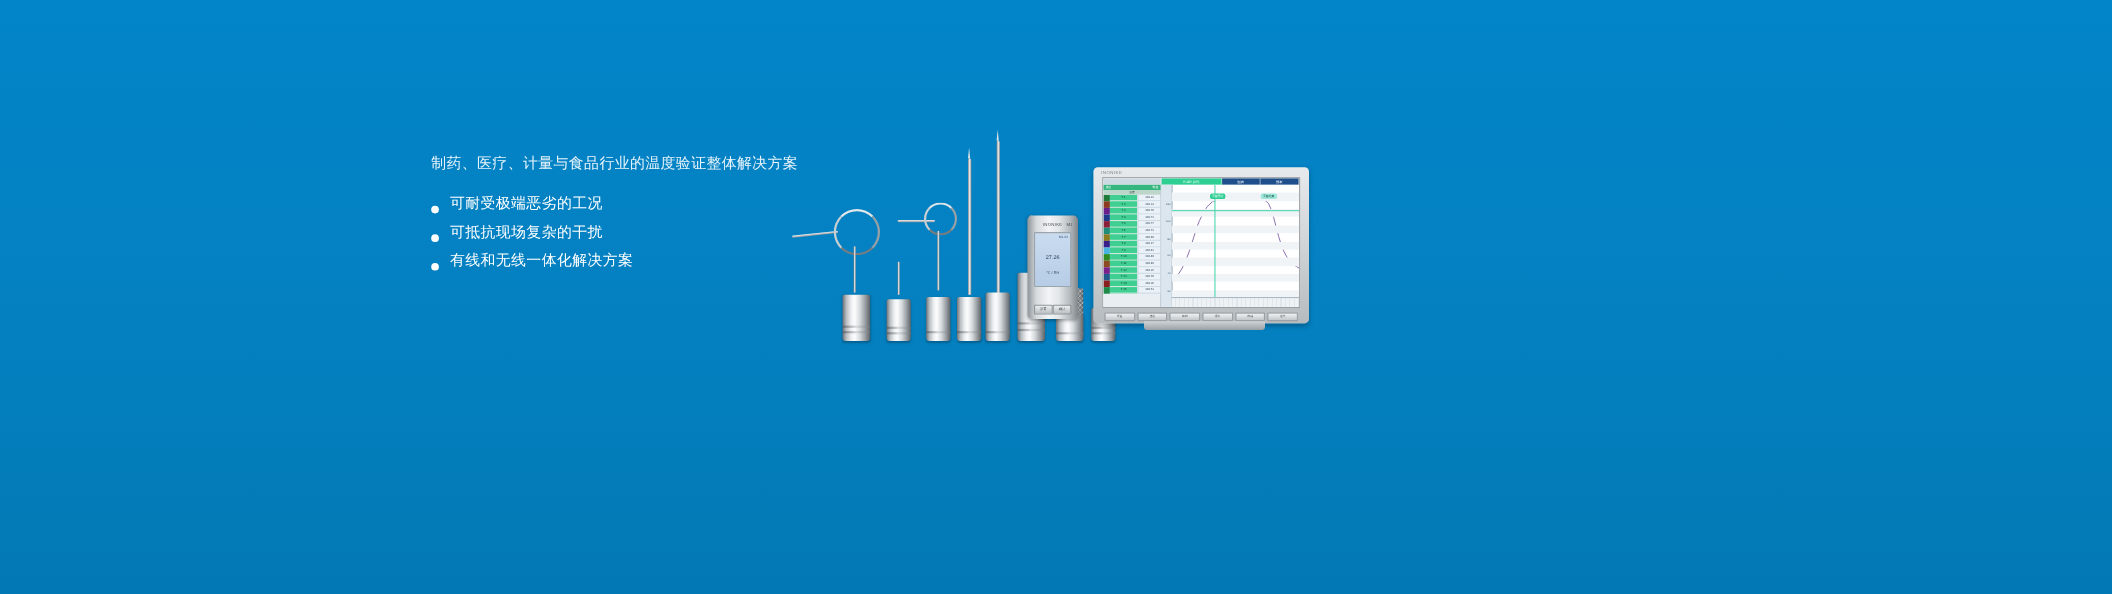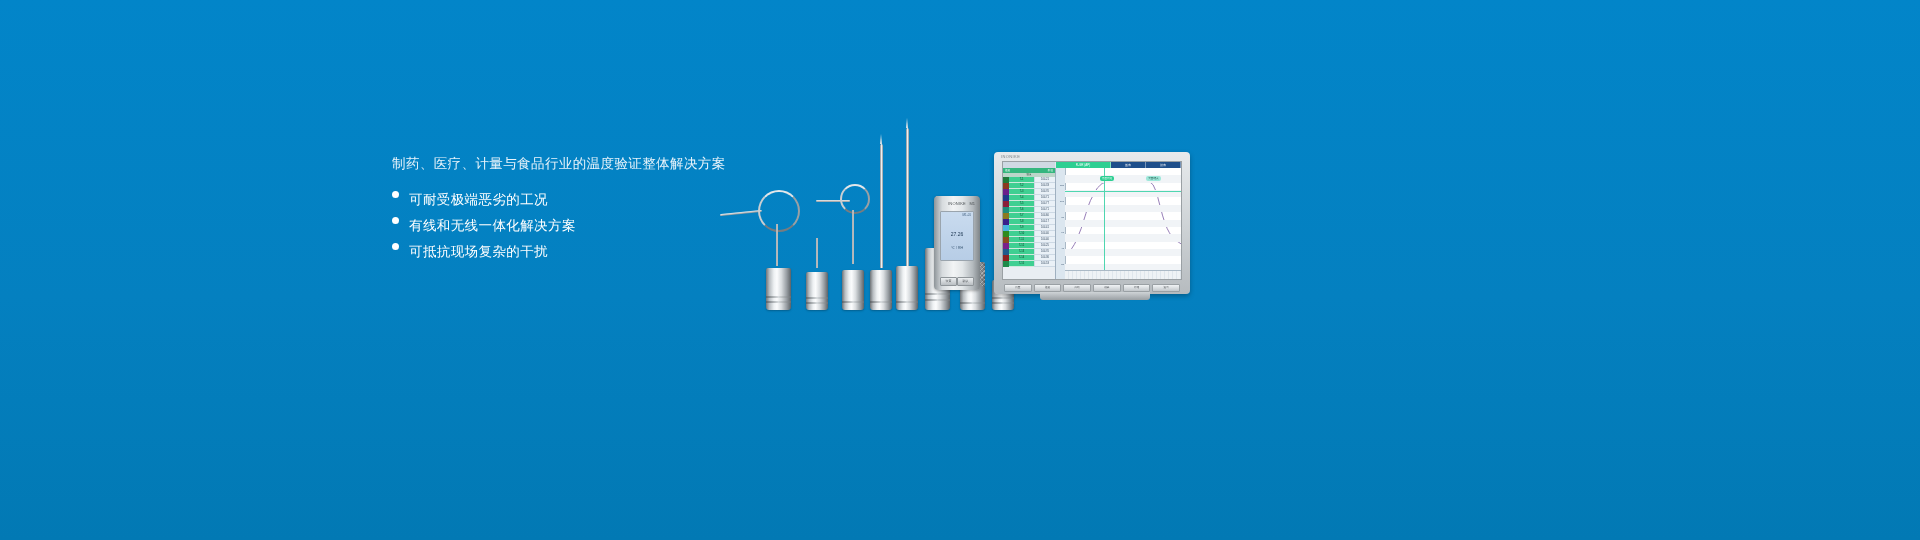--- a/index.html
+++ b/index.html
@@ -15,24 +15,24 @@
     overflow:hidden;
   }
   
   #copy{position:absolute;left:392px;top:140px;width:420px;}
   #title{
     color:#ffffff;font-size:21px;font-weight:bold;letter-spacing:1.5px;
     line-height:26px;margin:0 0 14px 0;white-space:nowrap;
   }
   #subtitle{
     color:#e9f4fb;font-size:13.5px;font-weight:normal;letter-spacing:.4px;
-    line-height:18px;margin:15px 0 18px 0;white-space:nowrap;
+    line-height:18px;margin:0 0 18px 0;white-space:nowrap;
   }
   .bullet{
-    display:flex;align-items:flex-start;color:#ffffff;
+    display:flex;align-items:flex-end;color:#ffffff;
     font-size:13.5px;line-height:18px;letter-spacing:.4px;margin-bottom:8px;
     white-space:nowrap;
   }
   .dot{
     width:7px;height:7px;border-radius:50%;background:#ffffff;
     margin-right:10px;flex:0 0 auto;
   }
   
   #products{position:absolute;left:720px;top:120px;width:500px;height:190px;}
   .body-cyl{
@@ -198,25 +198,25 @@
 
   <div id="copy">
     <p id="subtitle">制药、医疗、计量与食品行业的温度验证整体解决方案</p>
 
     <div class="bullet">
       <span class="dot"></span>
       <span>可耐受极端恶劣的工况</span>
     </div>
     <div class="bullet">
       <span class="dot"></span>
-      <span>有线和无线一体化解决方案</span>
+      <span>可抵抗现场复杂的干扰</span>
     </div>
     <div class="bullet">
       <span class="dot"></span>
-      <span>可抵抗现场复杂的干扰</span>
+      <span>有线和无线一体化解决方案</span>
     </div>
   </div>
 
   <div id="products">
 
     <div class="wire" style="left:0px;top:92px;width:42px;transform:rotate(-6deg);"></div>
     <div class="loop" style="left:38px;top:70px;width:38px;height:38px;"></div>
     <div class="stem" style="left:56px;top:104px;height:42px;"></div>
     <div class="body-cyl" style="left:46px;width:25px;height:42px;">
       <div class="band" style="bottom:7px;"></div>

